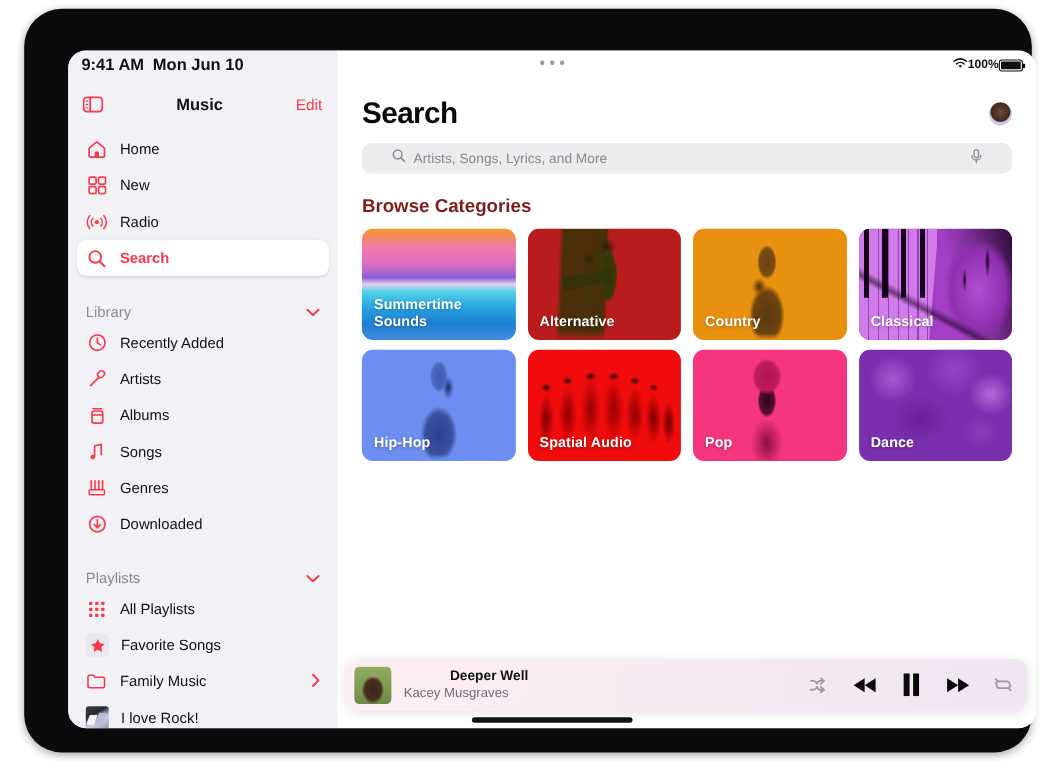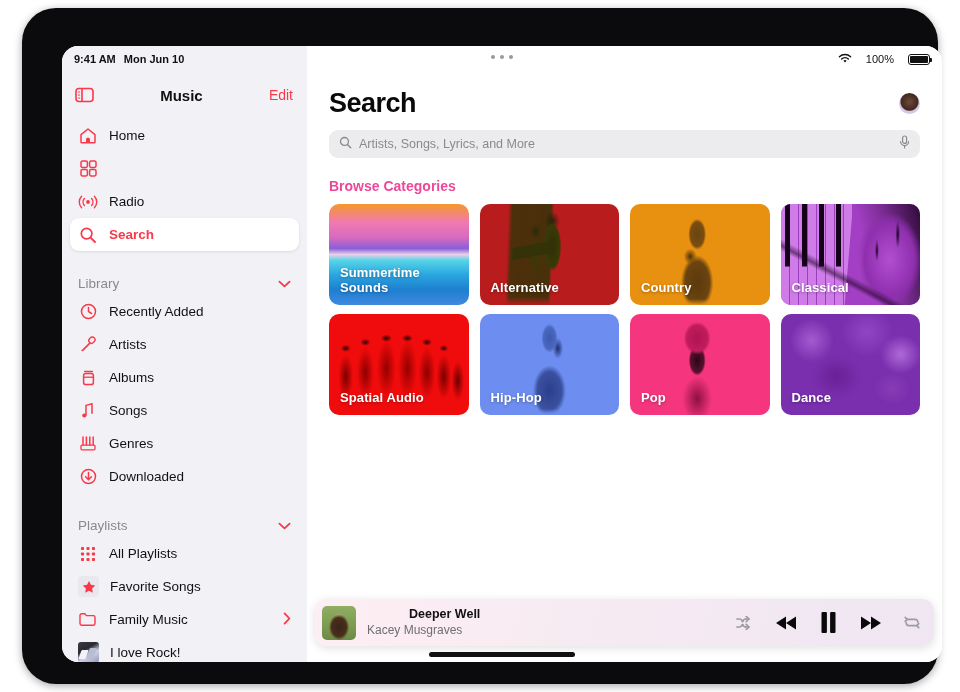--- a/index.html
+++ b/index.html
@@ -20,23 +20,23 @@
     position:absolute; left:40px; top:38px; width:880px; height:616px;
     background:#ffffff; border-radius:16px; overflow:hidden;
   }
 
   
   #status-bar{
     position:absolute; left:0; top:0; width:880px; height:26px;
     display:flex; align-items:center; z-index:30; pointer-events:none;
   }
   .status-left{ position:absolute; left:12px; display:flex; gap:8px; align-items:baseline;
+    font-size:15px; font-weight:bold; color:#111; }
+  .status-right{ position:absolute; right:12px; display:flex; gap:0; align-items:center;
     font-size:11px; font-weight:bold; color:#111; }
-  .status-right{ position:absolute; right:12px; display:flex; gap:14px; align-items:center;
-    font-size:11px; font-weight:normal; color:#111; }
   .dots{ position:absolute; left:50%; transform:translateX(-50%); top:9px;
          display:flex; gap:5px; }
   .dots i{ width:4px; height:4px; border-radius:50%; background:#9a9a9e; display:block; }
   .batt{ width:22px; height:11px; border:1.3px solid #111; border-radius:3px; position:relative; }
   .batt::after{ content:""; position:absolute; left:1px; top:1px; bottom:1px; right:1px;
                 background:#111; border-radius:1px; }
   .batt::before{ content:""; position:absolute; right:-3px; top:3.5px; width:2px; height:4px;
                  background:#111; border-radius:0 1px 1px 0; }
 
   
@@ -80,24 +80,24 @@
   #search-title-row{
     display:flex; align-items:center; padding:16px 22px 0 22px;
   }
   #page-title{ font-size:27px; font-weight:bold; letter-spacing:-.5px; color:#0a0a0a; flex:1; }
   #avatar{
     width:21px; height:21px; border-radius:50%;
     background:radial-gradient(circle at 50% 42%, #6b4a3a 0%, #43281d 52%, #d6c8e8 60%, #cfc0e4 100%);
   }
   #search-field{
     margin:11px 22px 0 22px; height:28px; background:#ececee; border-radius:9px;
-    display:flex; align-items:center; gap:7px; padding:0 10px;
+    display:flex; align-items:center; gap:7px; padding:0 27px;
   }
   #search-field .ph{ flex:1; font-size:12.5px; color:#8a8a8e; }
-  #browse-title{ margin:20px 22px 0 22px; font-size:14px; font-weight:bold; color:#ec4899; }
+  #browse-title{ margin:20px 22px 0 22px; font-size:17px; font-weight:bold; color:#7f1d1d; }
 
   #tiles{
     margin:10px 22px 0 22px; display:grid; grid-template-columns:1fr 1fr 1fr 1fr;
     gap:9px 11px;
   }
   .tile{
     height:101px; border-radius:10px; position:relative; overflow:hidden;
   }
   .tile .cap{
     position:absolute; left:11px; bottom:10px; color:#fff; font-size:13px;
@@ -190,20 +190,21 @@
 
         <div class="sb-row">
           <span class="sb-icon">
             <svg width="17" height="17" viewBox="0 0 17 17">
               <rect x="1" y="1" width="6.4" height="6.4" rx="1.4" stroke="#f9384a" stroke-width="1.5" fill="none"></rect>
               <rect x="9.6" y="1" width="6.4" height="6.4" rx="1.4" stroke="#f9384a" stroke-width="1.5" fill="none"></rect>
               <rect x="1" y="9.6" width="6.4" height="6.4" rx="1.4" stroke="#f9384a" stroke-width="1.5" fill="none"></rect>
               <rect x="9.6" y="9.6" width="6.4" height="6.4" rx="1.4" stroke="#f9384a" stroke-width="1.5" fill="none"></rect>
             </svg>
           </span>
+          <span class="lbl">New</span>
         </div>
 
         <div class="sb-row">
           <span class="sb-icon">
             <svg width="20" height="16" viewBox="0 0 20 16">
               <circle cx="10" cy="8" r="1.9" fill="#f9384a"></circle>
               <path d="M6.4 4.6a5 5 0 0 0 0 6.8M13.6 4.6a5 5 0 0 1 0 6.8" stroke="#f9384a" stroke-width="1.4" fill="none" stroke-linecap="round"></path>
               <path d="M3.6 2.2a8.4 8.4 0 0 0 0 11.6M16.4 2.2a8.4 8.4 0 0 1 0 11.6" stroke="#f9384a" stroke-width="1.4" fill="none" stroke-linecap="round"></path>
             </svg>
           </span>
@@ -442,20 +443,32 @@
               radial-gradient(ellipse 16% 40% at 66% 58%, #c165d8 0%, rgba(193,101,216,0) 72%),
               linear-gradient(255deg, rgba(26,2,31,.85) 0%, rgba(26,2,31,.25) 26%, rgba(26,2,31,0) 40%);"></span>
           <span class="subj" style="
             background:
               radial-gradient(ellipse 2% 16% at 69% 46%, #1a021f 0%, rgba(26,2,31,0) 70%),
               radial-gradient(ellipse 2.4% 20% at 84% 30%, #1a021f 0%, rgba(26,2,31,0) 70%),
               linear-gradient(208deg, rgba(26,2,31,0) 62%, rgba(26,2,31,.55) 66%, rgba(26,2,31,0) 69%);"></span>
           <span class="cap">Classical</span>
         </div>
 
+        <div class="tile" style="background:#6d8ef0;">
+          <span class="subj" style="
+            background:
+              radial-gradient(ellipse 8% 20% at 50% 24%, #3d5ab0 0%, #4a68bd 55%, rgba(74,104,189,0) 72%),
+              radial-gradient(ellipse 16% 34% at 50% 76%, #2c3f8c 0%, #3a51a0 55%, rgba(58,81,160,0) 74%),
+              radial-gradient(ellipse 5% 14% at 56% 34%, #1e2c6b 0%, rgba(30,44,107,0) 76%),
+              radial-gradient(ellipse 9% 16% at 47% 88%, #151f52 0%, rgba(21,31,82,0) 74%);
+            -webkit-mask-image:linear-gradient(180deg,#000 0%,#000 94%,transparent 100%);
+            mask-image:linear-gradient(180deg,#000 0%,#000 94%,transparent 100%);"></span>
+          <span class="cap">Hip-Hop</span>
+        </div>
+
         <div class="tile" style="background:#f00c0c;">
           <span class="subj" style="
             background:
               radial-gradient(ellipse 7% 30% at 12% 62%, #7a0000 0%, rgba(122,0,0,0) 74%),
               radial-gradient(ellipse 8% 34% at 26% 58%, #8d0000 0%, rgba(141,0,0,0) 74%),
               radial-gradient(ellipse 9% 38% at 41% 54%, #960000 0%, rgba(150,0,0,0) 74%),
               radial-gradient(ellipse 9% 38% at 56% 54%, #960000 0%, rgba(150,0,0,0) 74%),
               radial-gradient(ellipse 8% 34% at 70% 58%, #8d0000 0%, rgba(141,0,0,0) 74%),
               radial-gradient(ellipse 7% 30% at 82% 62%, #7a0000 0%, rgba(122,0,0,0) 74%),
               radial-gradient(ellipse 6% 26% at 92% 66%, #6b0000 0%, rgba(107,0,0,0) 74%);
@@ -465,32 +478,20 @@
             background:
               radial-gradient(ellipse 5% 5% at 12% 34%, #330000 0%, rgba(51,0,0,0) 72%),
               radial-gradient(ellipse 5% 5% at 26% 28%, #330000 0%, rgba(51,0,0,0) 72%),
               radial-gradient(ellipse 5.5% 5% at 41% 24%, #2b0000 0%, rgba(43,0,0,0) 72%),
               radial-gradient(ellipse 5.5% 5% at 56% 24%, #2b0000 0%, rgba(43,0,0,0) 72%),
               radial-gradient(ellipse 5% 5% at 70% 28%, #330000 0%, rgba(51,0,0,0) 72%),
               radial-gradient(ellipse 4.5% 4.5% at 82% 34%, #3a0000 0%, rgba(58,0,0,0) 72%);"></span>
           <span class="cap">Spatial Audio</span>
         </div>
 
-        <div class="tile" style="background:#6d8ef0;">
-          <span class="subj" style="
-            background:
-              radial-gradient(ellipse 8% 20% at 50% 24%, #3d5ab0 0%, #4a68bd 55%, rgba(74,104,189,0) 72%),
-              radial-gradient(ellipse 16% 34% at 50% 76%, #2c3f8c 0%, #3a51a0 55%, rgba(58,81,160,0) 74%),
-              radial-gradient(ellipse 5% 14% at 56% 34%, #1e2c6b 0%, rgba(30,44,107,0) 76%),
-              radial-gradient(ellipse 9% 16% at 47% 88%, #151f52 0%, rgba(21,31,82,0) 74%);
-            -webkit-mask-image:linear-gradient(180deg,#000 0%,#000 94%,transparent 100%);
-            mask-image:linear-gradient(180deg,#000 0%,#000 94%,transparent 100%);"></span>
-          <span class="cap">Hip-Hop</span>
-        </div>
-
         <div class="tile" style="background:#f5367e;">
           <span class="subj" style="
             background:
               radial-gradient(ellipse 13% 22% at 48% 24%, #b01352 0%, #c01c5e 58%, rgba(192,28,94,0) 74%),
               radial-gradient(ellipse 8% 20% at 48% 46%, #2a0715 0%, #5a1030 60%, rgba(90,16,48,0) 76%),
               radial-gradient(ellipse 14% 30% at 48% 84%, #8e0f44 0%, rgba(142,15,68,0) 76%);"></span>
           <span class="cap">Pop</span>
         </div>
 
         <div class="tile" style="background:#7a2fae;">

